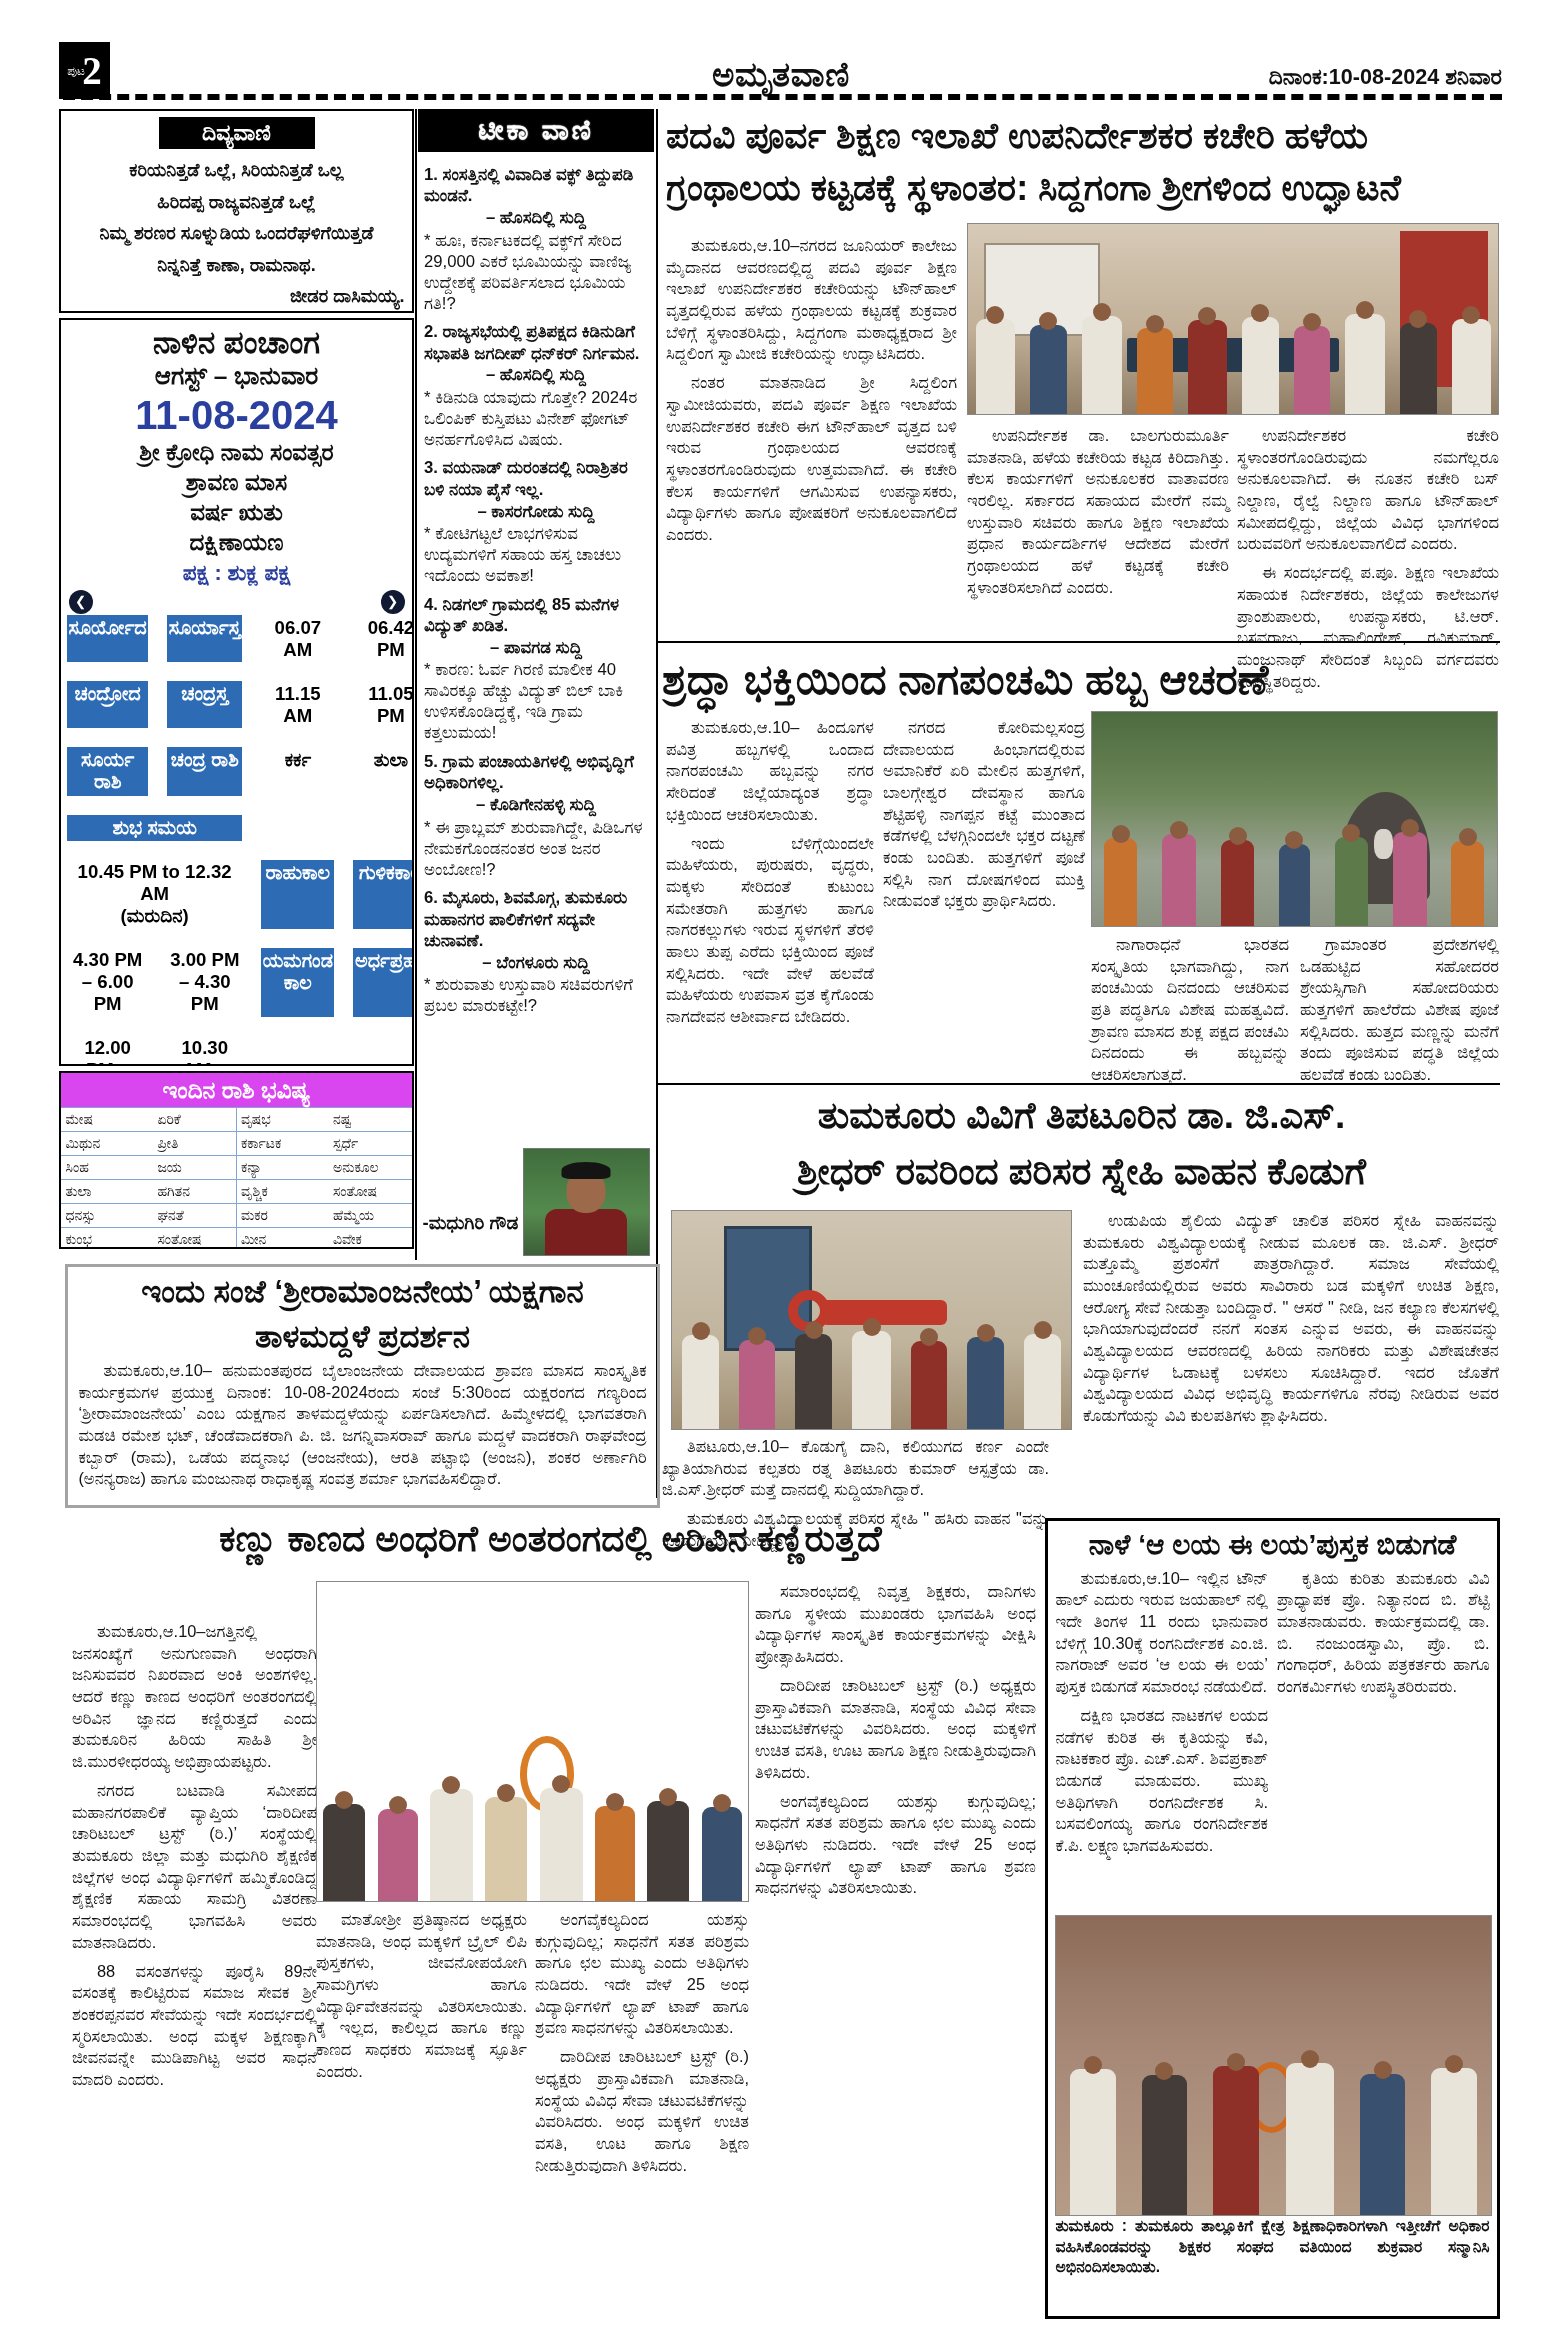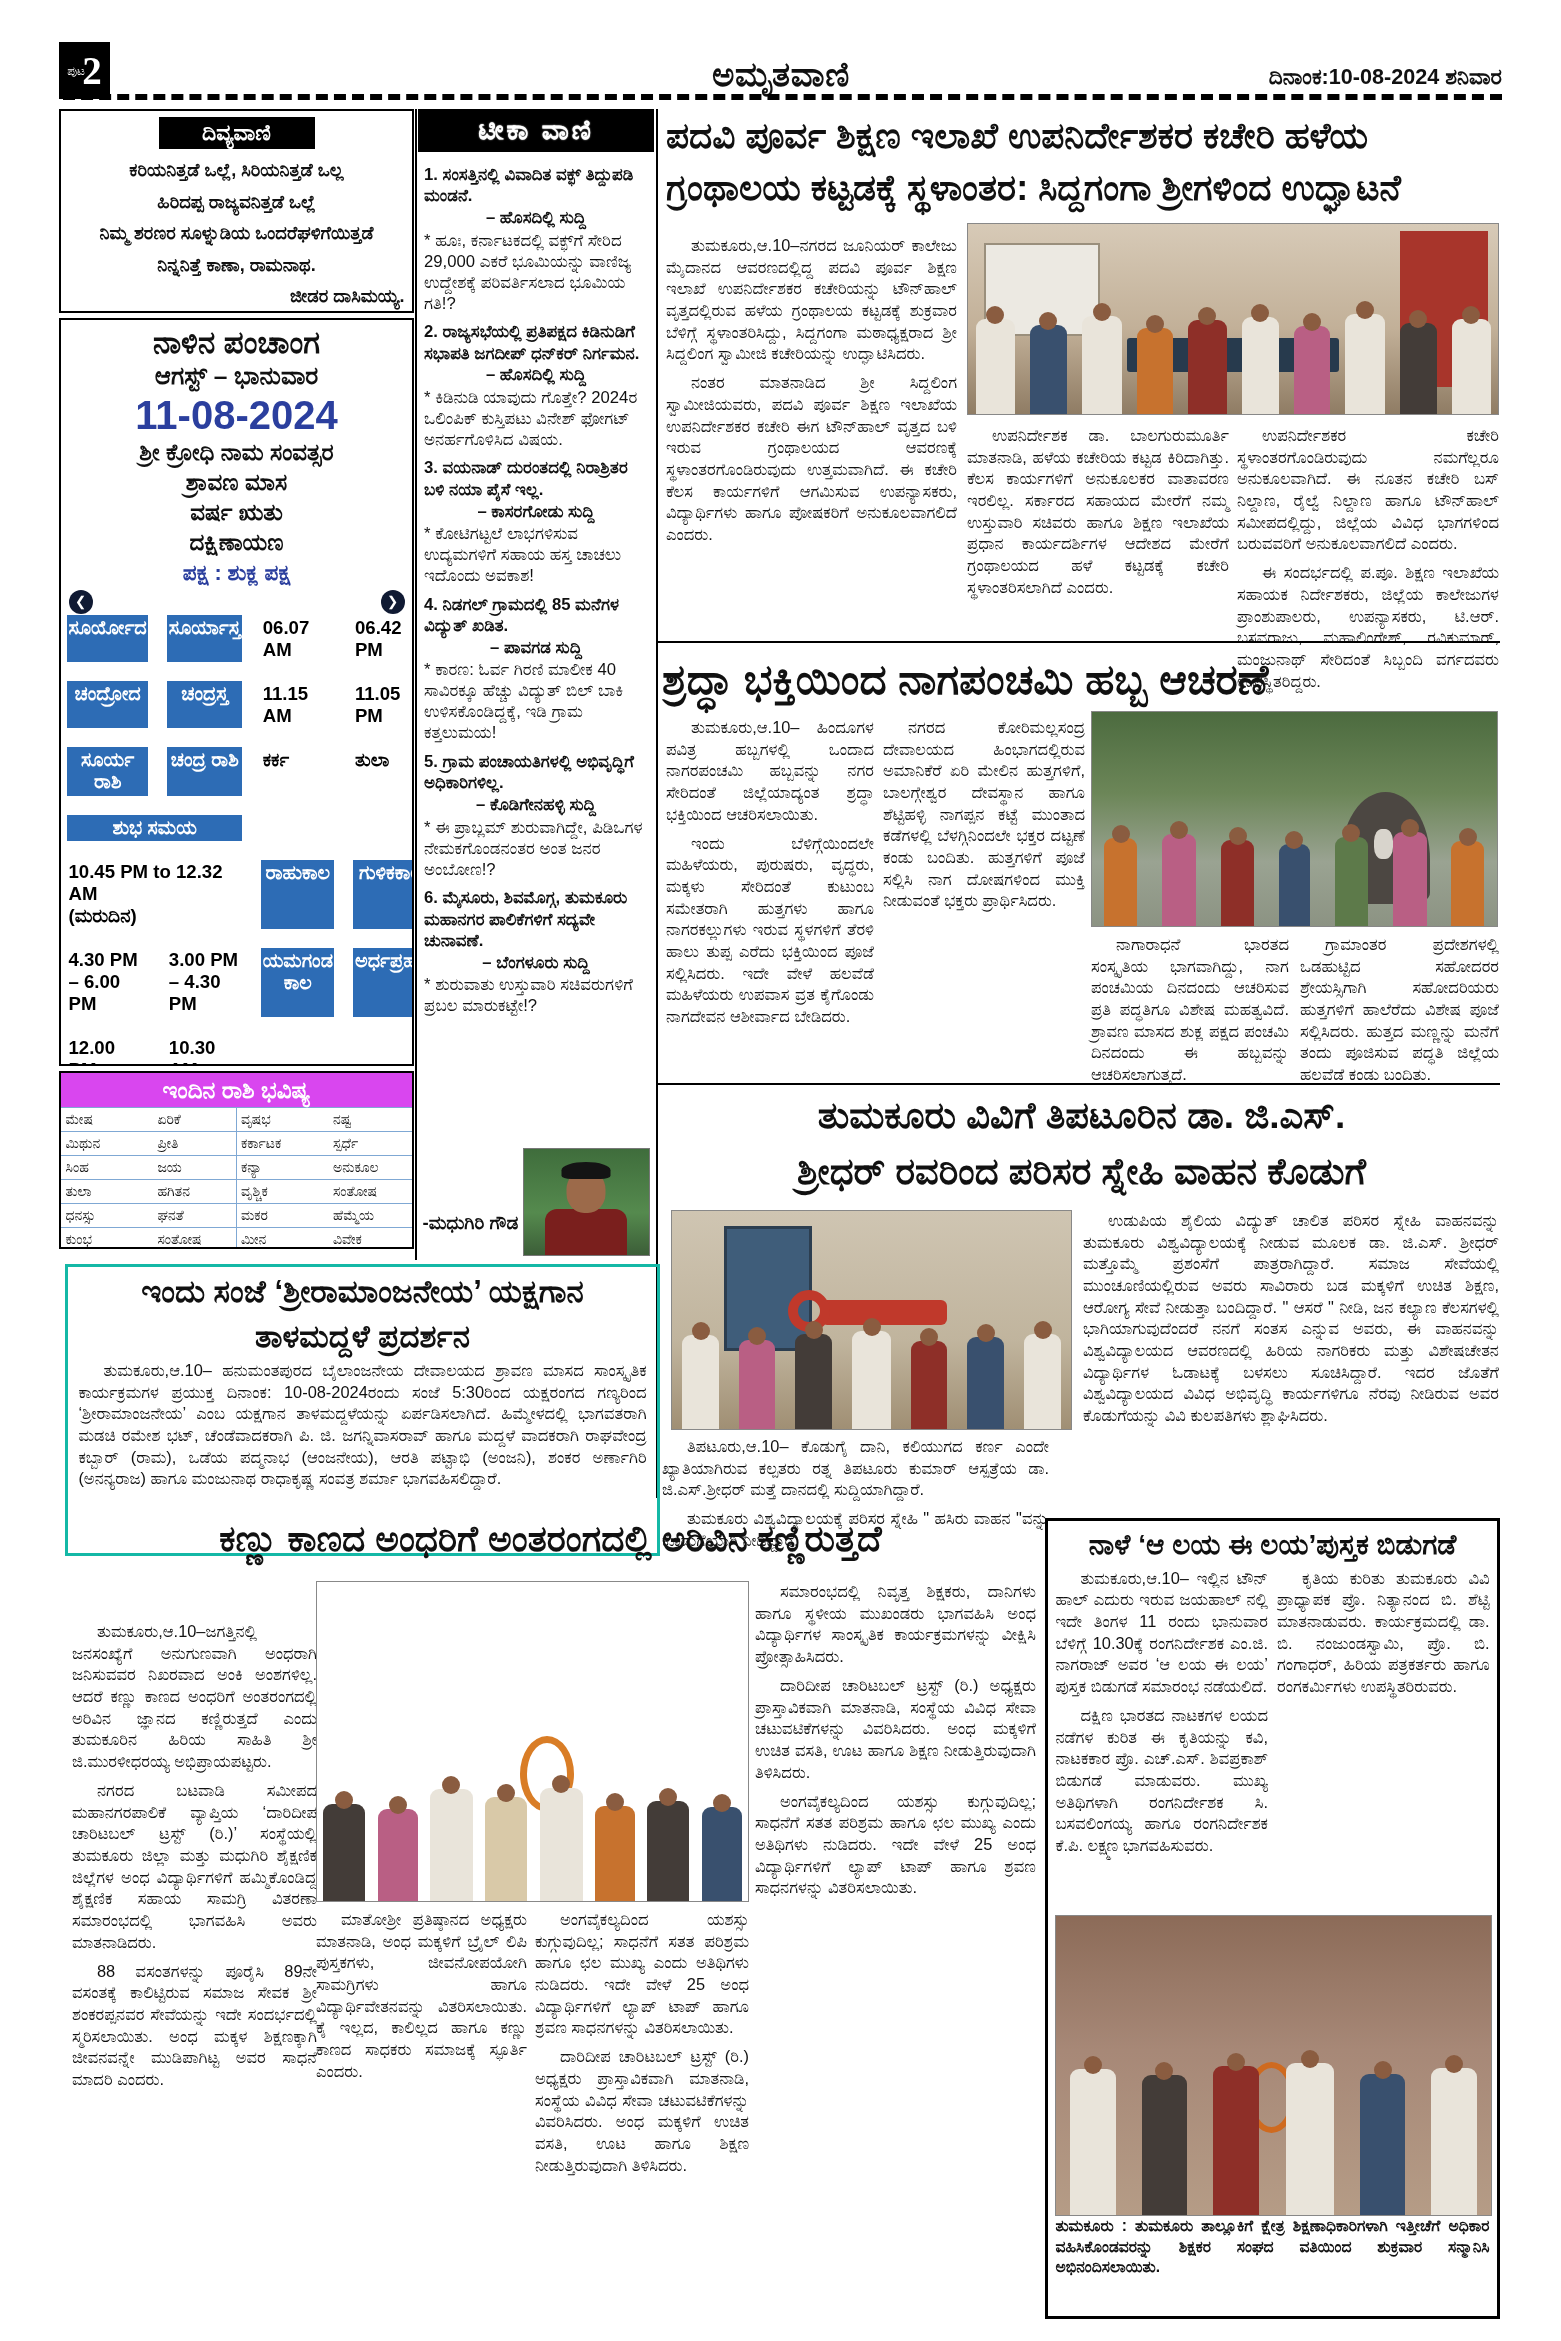--- a/index.html
+++ b/index.html
@@ -25,21 +25,21 @@
   #panchanga{left:59px;top:318px;width:355px;height:748px;padding:4.5px 6px;}
   .pc-title{font-size:31px;font-weight:bold;text-align:center;line-height:1.15;}
   .pc-sub{font-size:24.5px;font-weight:bold;text-align:center;line-height:1.3;}
   .pc-date{font-size:40px;font-weight:bold;text-align:center;color:#2b3f9e;line-height:1.15;}
   .pc-line{font-size:23px;font-weight:bold;text-align:center;line-height:1.3;}
   .pc-paksha{font-size:21.6px;font-weight:bold;text-align:center;color:#2b3f9e;line-height:1.35;}
   .pnav{display:flex;justify-content:space-between;margin:3px 1.5px 1.5px 1.5px;}
   .pnav .nv{width:24px;height:24px;border-radius:50%;background:#101a33;color:#fff;font-size:13.4px;display:flex;align-items:center;justify-content:center;cursor:pointer;}
   .ptable{display:grid;grid-template-columns:1fr 1fr 1fr 1fr;gap:19px;margin-top:1.5px;}
   .ph{background:#2d6cb5;color:#fff;font-size:19.3px;font-weight:bold;text-align:center;padding:2.2px 1.5px;}
-  .pv{background:#fff;color:#000;font-size:18.6px;font-weight:bold;text-align:left;padding:1.5px 1.5px;}
+  .pv{background:#fff;color:#000;font-size:18.6px;font-weight:bold;text-align:center;padding:1.5px 1.5px;}
   .full{grid-column:1/3;}
   .pinfo{display:grid;grid-template-columns:1fr 1fr;gap:3px;margin-top:3px;}
   .pib{border:1.5px solid #2d6cb5;padding:1.5px 3px;text-align:center;font-family:Liberation Serif, serif;}
   .pib .t{font-size:17px;font-weight:bold;}
   .pib .x{font-size:15px;line-height:1.2;}
   #rashibox{left:59px;top:1071px;width:355px;height:178px;}
   #rashi-title{background:#d946ef;color:#fff;font-size:23px;font-weight:bold;text-align:center;padding:3.7px 0;}
   .rrow{display:grid;grid-template-columns:1.1fr 1fr 1.1fr 1fr;border-top:0.7px solid #7fa8d4;}
   .rrow div{font-size:14px;padding:3px 4.5px;}
   .rrow div:nth-child(2){border-right:0.7px solid #7fa8d4;}
@@ -74,21 +74,21 @@
   #a2c2{left:883px;top:717px;width:202px;height:361px;}
   #photo2{left:1091px;top:711px;width:407px;height:216px;background:linear-gradient(180deg,#4c6b3f 0%,#6c8658 38%,#9aa392 70%,#8c9383 100%);}
   #a2c3{left:1091px;top:934px;width:198px;height:144px;}
   #a2c4{left:1300px;top:934px;width:199px;height:144px;}
   #hr2{left:658px;top:1083px;width:842px;height:1.5px;background:#000;}
   #a3-hl{left:662px;top:1088px;width:839px;font-size:37px;text-align:center;line-height:1.5;}
   #photo3{left:671px;top:1210px;width:401px;height:220px;background:linear-gradient(180deg,#cfc5b2 0%,#c0b49d 60%,#a08f74 100%);}
   #a3side{left:1083px;top:1210px;width:416px;height:223px;}
   #a3bot{left:662px;top:1436px;width:387px;height:61px;}
   
-  #yaksha{left:65px;top:1264px;width:595px;height:292px;border:3px solid #14b8a6;box-sizing:border-box;padding:3px 10.4px;overflow:hidden;}
+  #yaksha{left:65px;top:1264px;width:595px;height:244px;border:3px solid #a3a3a3;box-sizing:border-box;padding:3px 10.4px;overflow:hidden;}
   #yk-hl{font-size:31px;font-weight:bold;text-align:center;line-height:1.45;}
   
   #an-hl{left:63px;top:1518px;width:975px;font-size:36px;font-weight:bold;text-align:center;}
   #anA{left:72px;top:1581px;width:245px;height:739px;margin-top:40px;}
   #photo4{left:316px;top:1581px;width:433px;height:321px;background:linear-gradient(180deg,#3c3835 0%,#6e625a 18%,#c3b29c 45%,#a7含89 100%,#8e7d67 100%);}
   #anB{left:316px;top:1909px;width:211px;height:410px;}
   #anC{left:535px;top:1909px;width:214px;height:410px;}
   #anD{left:755px;top:1581px;width:281px;height:739px;}
   
   #pustaka{left:1045px;top:1518px;width:455px;height:801px;border:3px solid #000;box-sizing:border-box;padding:4.5px 7.4px;overflow:hidden;}

